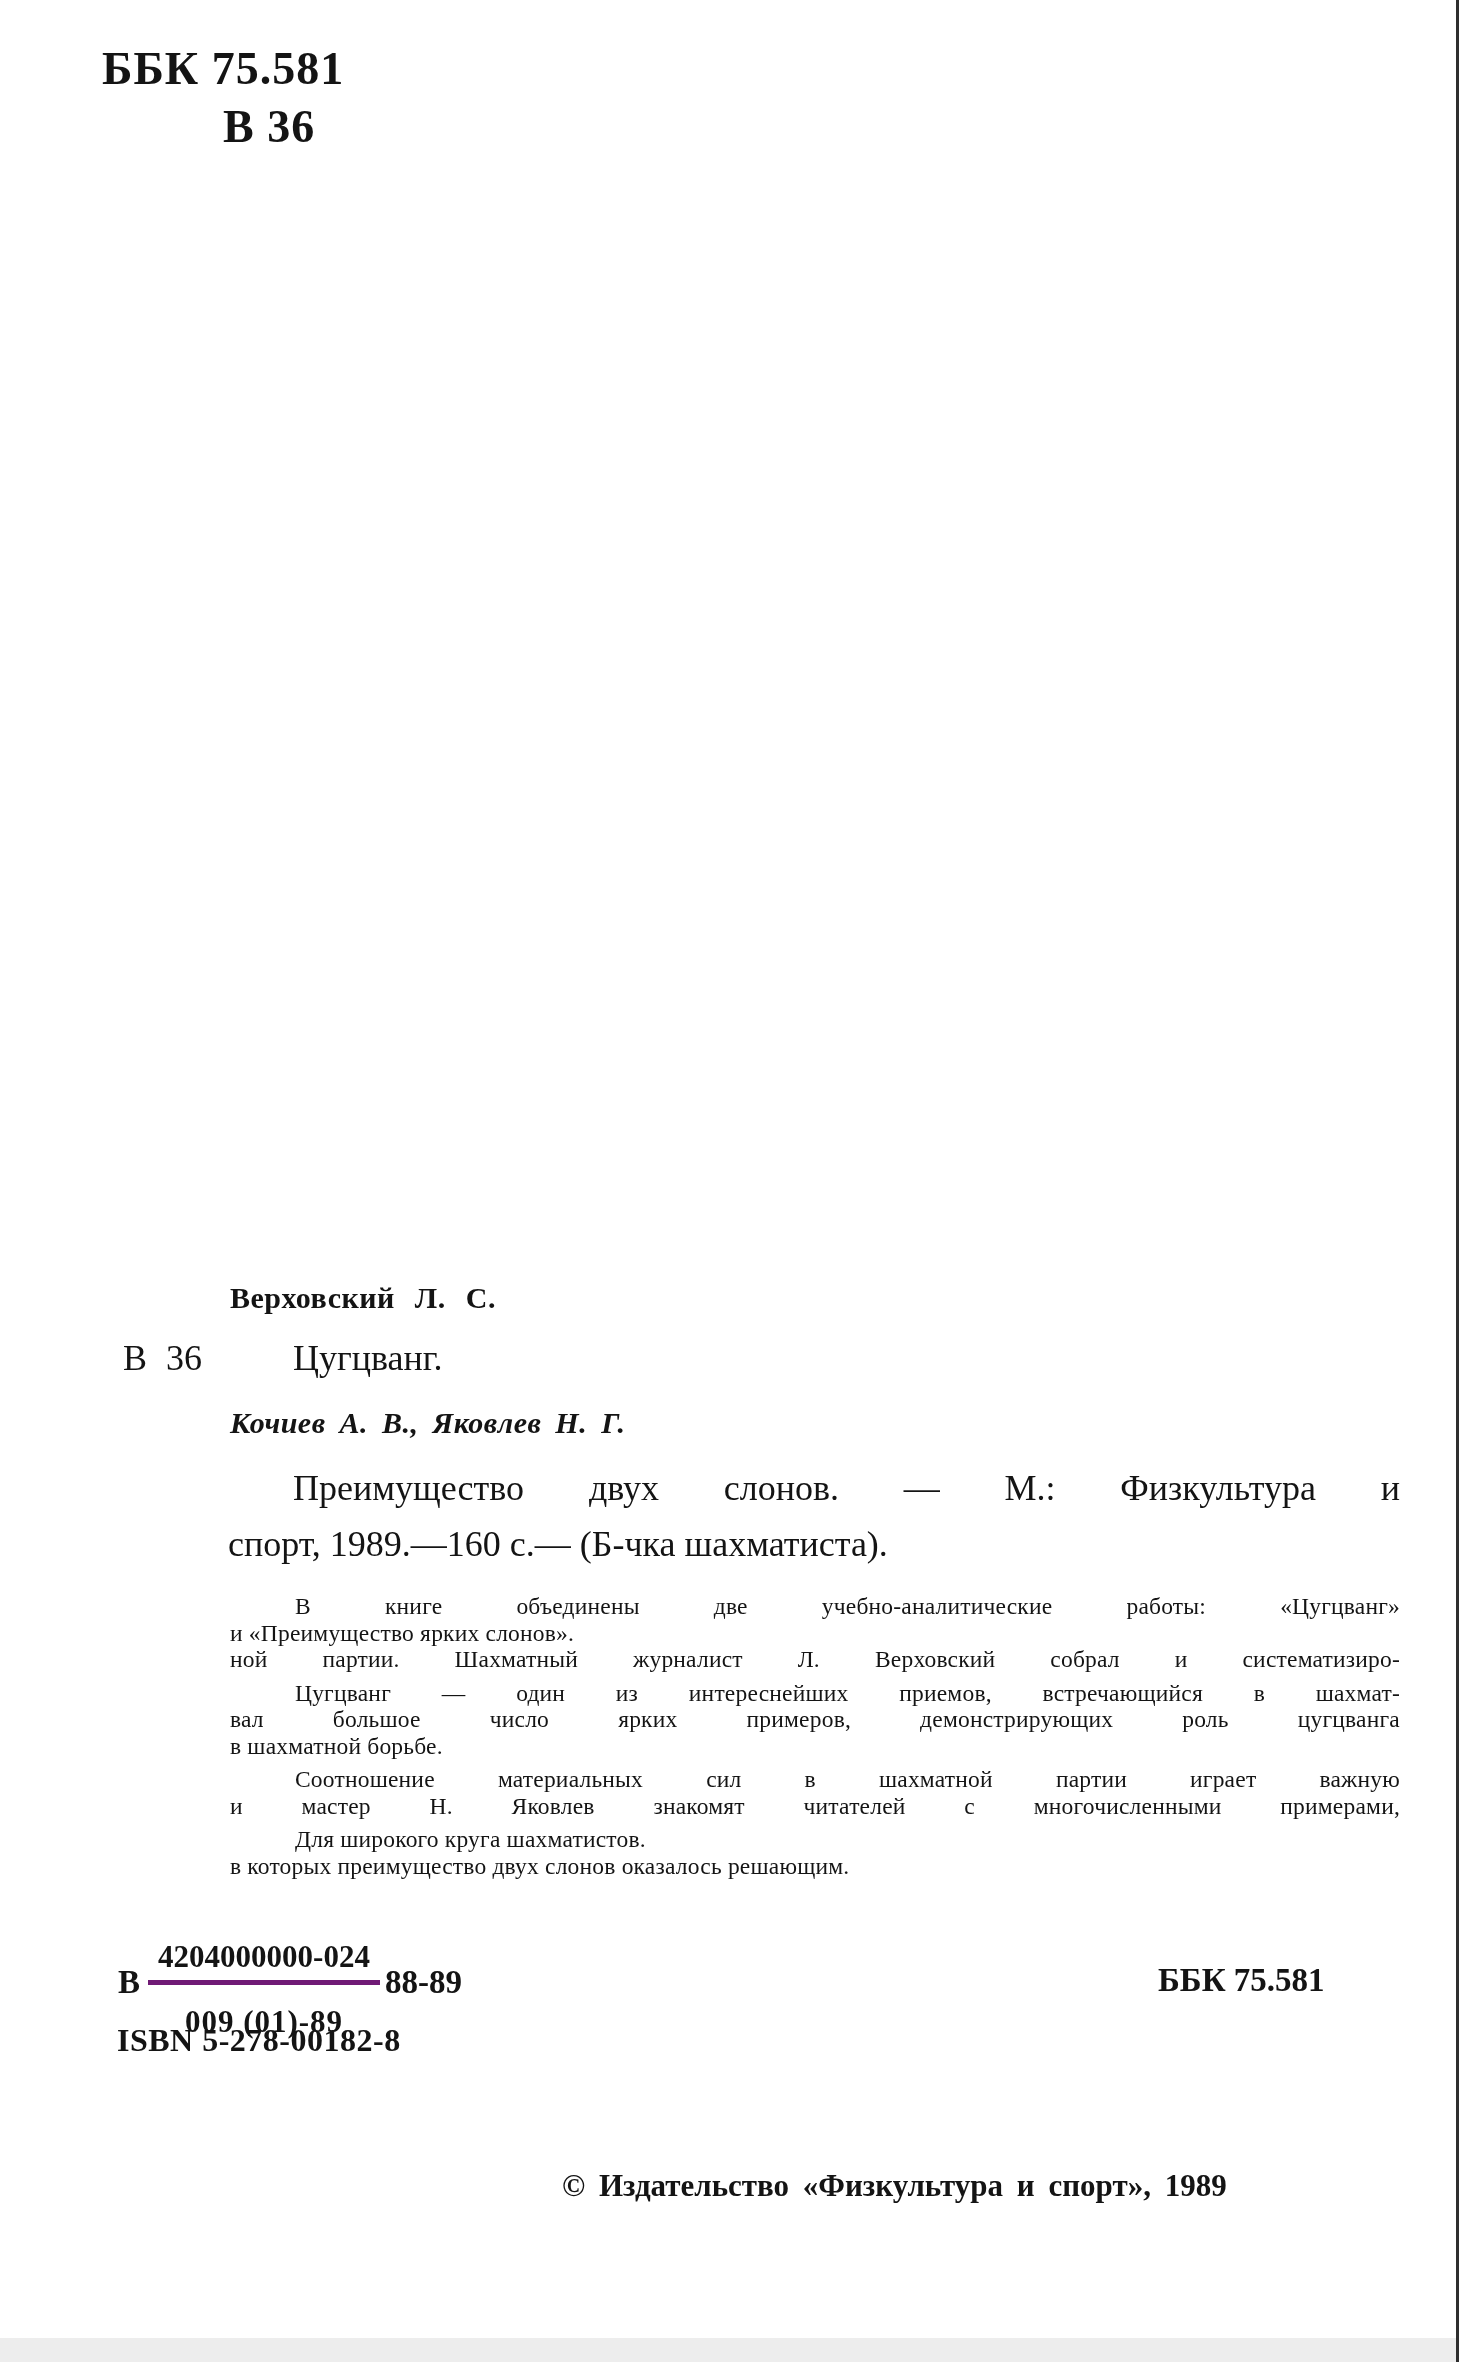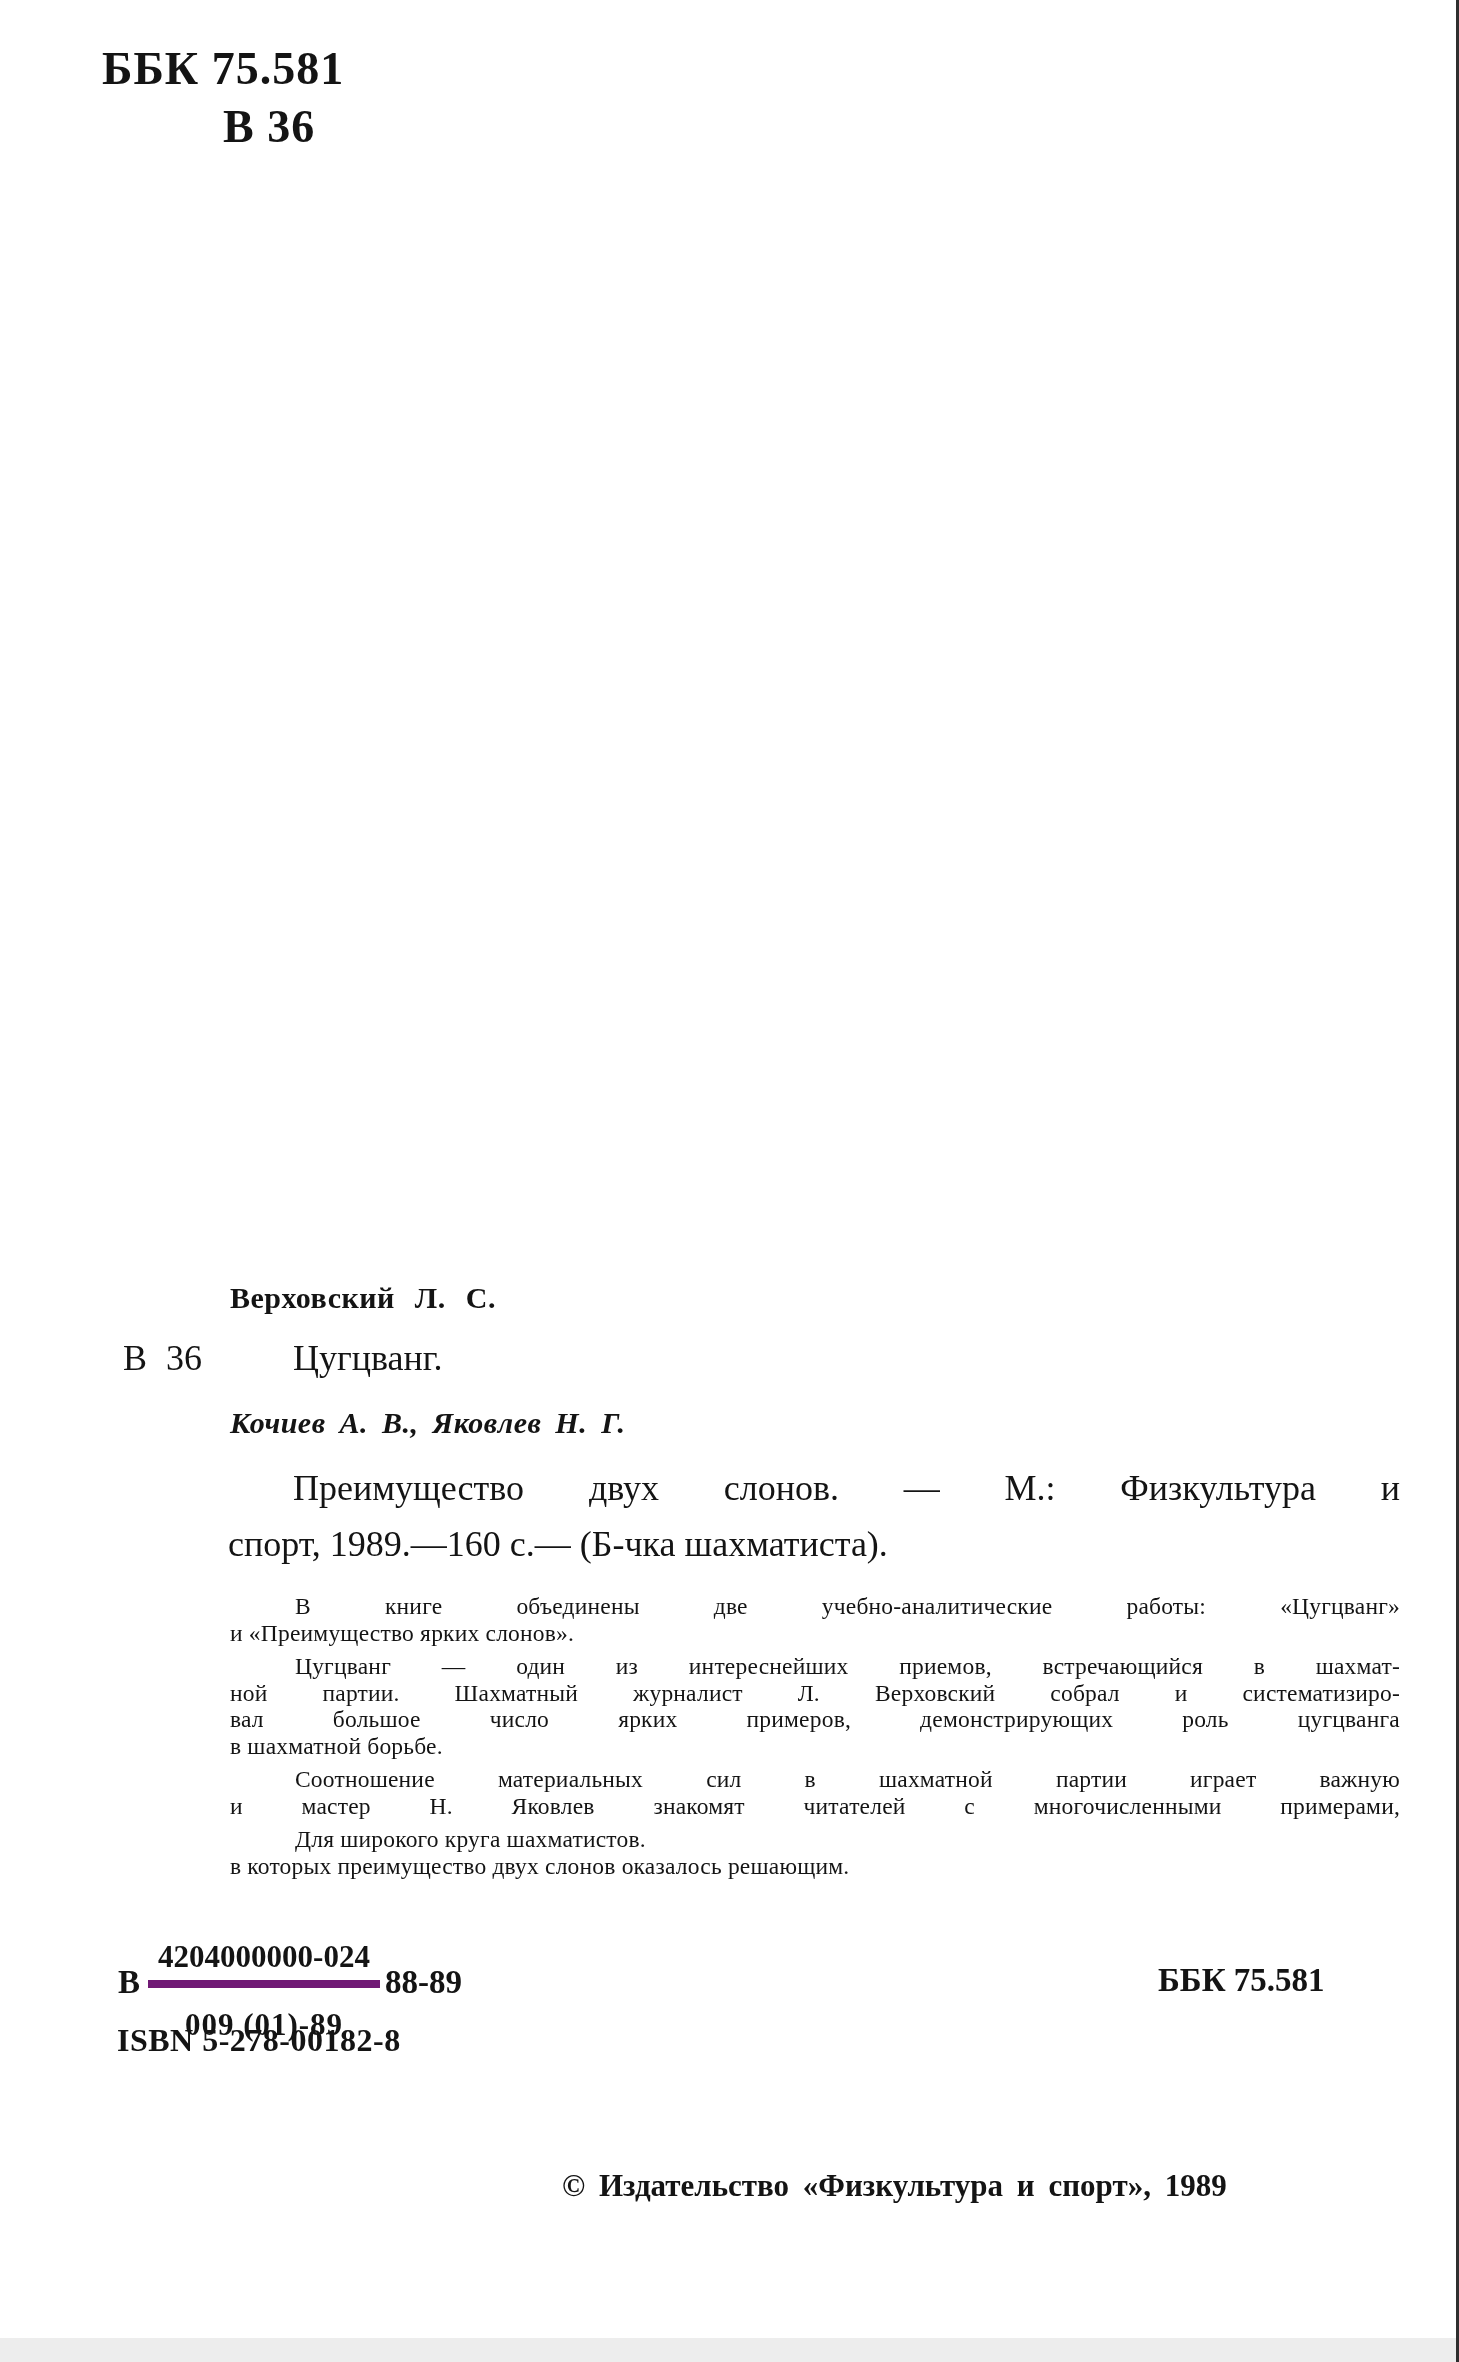--- a/index.html
+++ b/index.html
@@ -38,21 +38,21 @@
   .ln.just{text-align:justify;text-align-last:justify;}
   .ln.indent{padding-left:65px;box-sizing:border-box;}
   .ln.pgap{margin-top:7px;}
 
   
   .cat{font-weight:700;font-size:33px;}
   .fraction{
     position:absolute;left:148px;top:1936px;width:232px;
     text-align:center;font-weight:700;font-size:31px;line-height:42px;
   }
-  .fraction .num{border-bottom:8px solid #701a75;padding:0 2px 2px 2px;}
+  .fraction .num{border-bottom:5px solid #701a75;padding:0 2px 2px 2px;}
   .fraction .den{padding-top:16px;letter-spacing:1px;}
   .isbn{font-weight:700;font-size:32px;letter-spacing:0.5px;}
   .copyright{font-size:31px;font-weight:700;word-spacing:6px;}
 
   
   .scan-edge-right{
     position:absolute;right:0;top:0;width:3px;height:2362px;
     background:#2e2e2e;
   }
   .scan-band-bottom{
@@ -72,22 +72,22 @@
 
 <div class="abs bib-author" style="left:230px;top:1406px;word-spacing:6px;font-style:italic;">Кочиев А. В., Яковлев Н. Г.</div>
 <div class="bib-para">
   <div class="bib-line indent just">Преимущество двух слонов. — М.: Физкультура и</div>
   <div class="bib-line">спорт, 1989.—160 с.— (Б-чка шахматиста).</div>
 </div>
 
 <div class="annotation">
   <div class="ln indent just">В книге объединены две учебно-аналитические работы: «Цугцванг»</div>
   <div class="ln">и «Преимущество ярких слонов».</div>
+  <div class="ln just">ной партии. Шахматный журналист Л. Верховский собрал и систематизиро-</div>
   <div class="ln indent just pgap">Цугцванг — один из интереснейших приемов, встречающийся в шахмат-</div>
-  <div class="ln just">ной партии. Шахматный журналист Л. Верховский собрал и систематизиро-</div>
   <div class="ln just">вал большое число ярких примеров, демонстрирующих роль цугцванга</div>
   <div class="ln">в шахматной борьбе.</div>
   <div class="ln indent just pgap">Соотношение материальных сил в шахматной партии играет важную</div>
   <div class="ln just">и мастер Н. Яковлев знакомят читателей с многочисленными примерами,</div>
   <div class="ln indent pgap">Для широкого круга шахматистов.</div>
   <div class="ln">в которых преимущество двух слонов оказалось решающим.</div>
 </div>
 
 <div class="abs cat" style="left:118px;top:1964px;">В</div>
 <div class="fraction">

